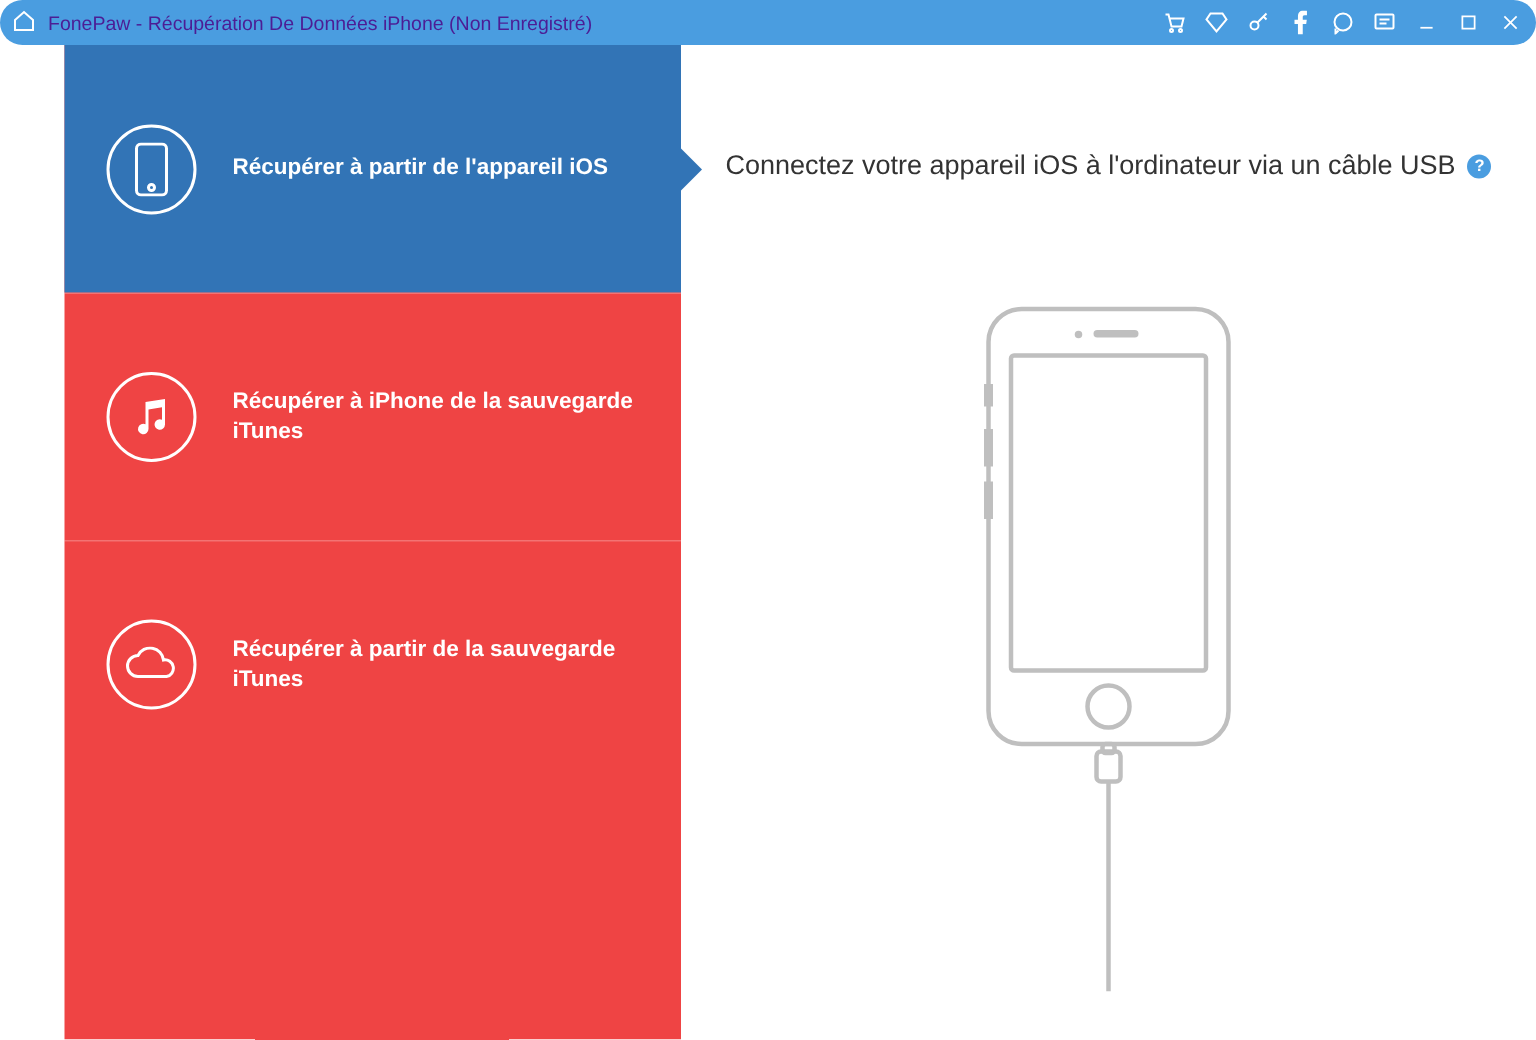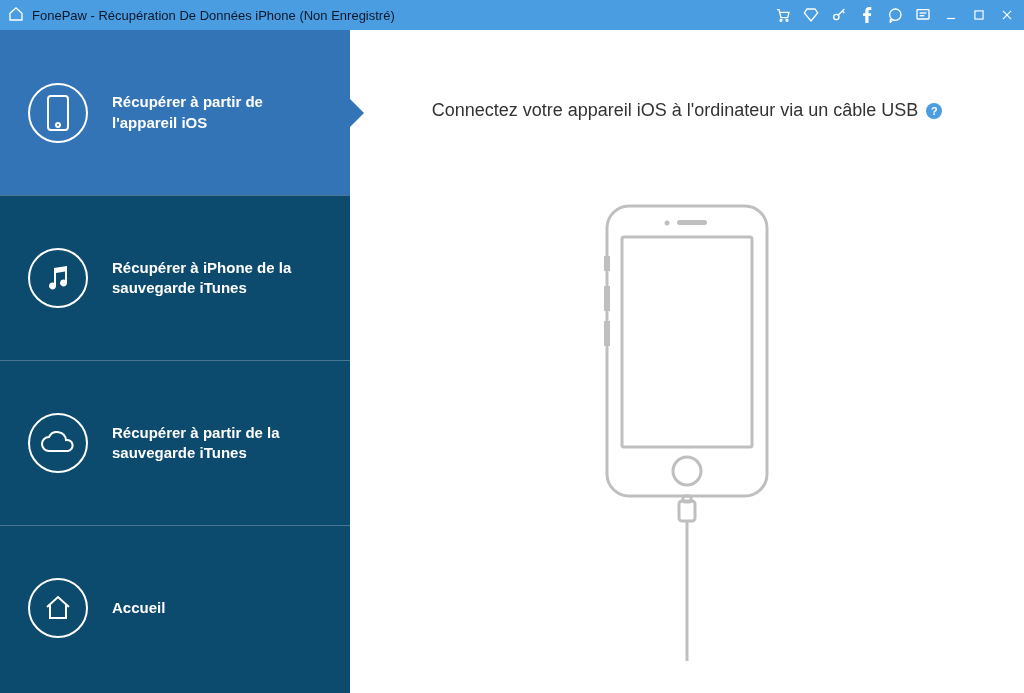--- a/index.html
+++ b/index.html
@@ -1,26 +1,26 @@
 <!DOCTYPE html>
 <html><head>
 <meta charset="utf-8">
 <style>
   * { box-sizing: border-box; margin: 0; padding: 0; }
   html, body { width: 1024px; height: 693px; font-family: Arial, sans-serif; overflow: hidden; }
   .window { width: 1024px; height: 693px; display: flex; flex-direction: column; background: #fff; }
   .titlebar {
-    height: 30px; background: #4a9de0; color: #0f172a; display: flex; align-items: center;
-    padding: 0 8px; font-size: 13px; justify-content: space-between;
+    height: 30px; background: #4a9de0; color: #4c1d95; display: flex; align-items: center;
+    padding: 0 8px; font-size: 13px; justify-content: space-between; border-radius: 15px;
   }
   .titlebar-left { display: flex; align-items: center; gap: 8px; }
   .titlebar-right { display: flex; align-items: center; gap: 10px; }
   .titlebar-right .ticon { width: 18px; height: 18px; display: flex; align-items: center; justify-content: center; cursor: pointer; }
   .body { flex: 1; display: flex; }
-  .sidebar { width: 350px; background: #0c4a6e; display: flex; flex-direction: column; }
+  .sidebar { width: 411px; background: #ef4444; display: flex; flex-direction: column; margin-left: 43px; }
   .sidebar-item {
     flex: 0 0 auto; height: 165px;
     display: flex; align-items: center; padding: 0 28px; gap: 24px;
     color: #fff; border-top: 1px solid rgba(255,255,255,0.25); cursor: pointer; position: relative;
   }
   .sidebar-item:first-child { border-top: none; }
   .sidebar-item.active { background: #3274b6; }
   .sidebar-item.active::after {
     content: ""; position: absolute; right: -14px; top: 50%; transform: translateY(-50%);
     width: 0; height: 0; border-top: 14px solid transparent; border-bottom: 14px solid transparent;
@@ -133,29 +133,20 @@
 
       <div class="sidebar-item">
         <div class="icon-circle">
           <svg width="36" height="24" viewBox="0 0 36 24" fill="none" stroke="#fff" stroke-width="2">
               <path d="M28 20H9a7 7 0 0 1 0-14 9 9 0 0 1 17 3 5.5 5.5 0 0 1 2 11z"></path>
             </svg>
         </div>
         <div class="label">Récupérer à partir de la sauvegarde iTunes</div>
       </div>
 
-      <div class="sidebar-item">
-        <div class="icon-circle">
-          <svg width="30" height="30" viewBox="0 0 30 30" fill="none" stroke="#fff" stroke-width="2">
-              <path d="M4 14 L15 4 L26 14"></path>
-              <path d="M7 12 V25 H23 V12"></path>
-            </svg>
-        </div>
-        <div class="label">Accueil</div>
-      </div>
     </div>
 
     <div class="main">
       <div class="main-heading">
         <span>Connectez votre appareil iOS à l'ordinateur via un câble USB</span>
         <span class="help-badge">?</span>
       </div>
       <div class="phone-wrap">
         <svg width="210" height="460" viewBox="0 0 210 460" fill="none" stroke="#bfbfbf" stroke-width="3">
 

